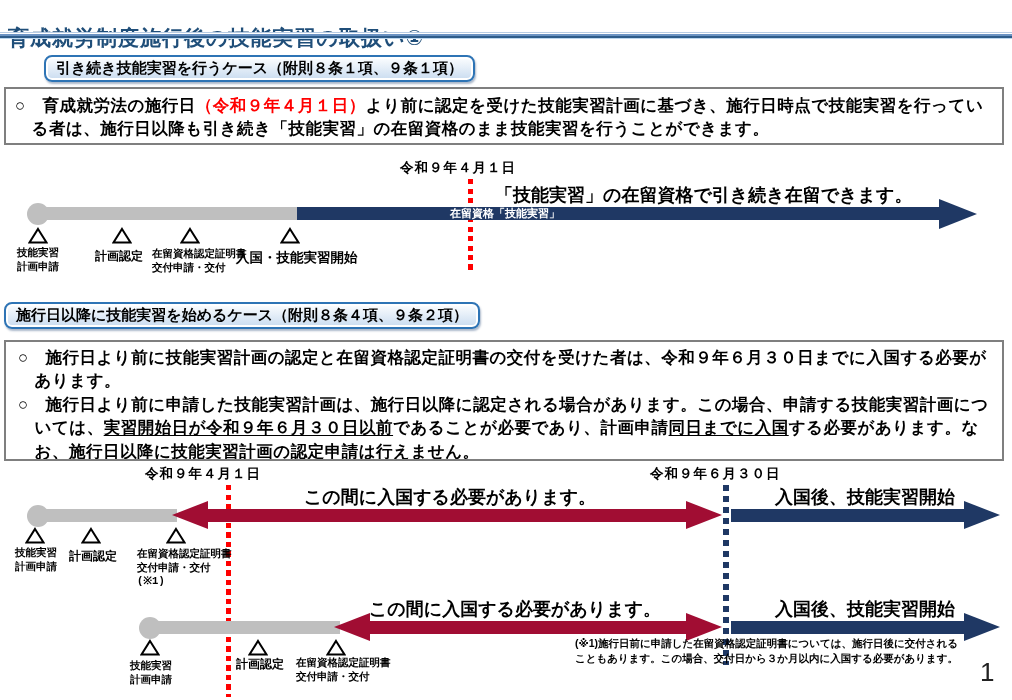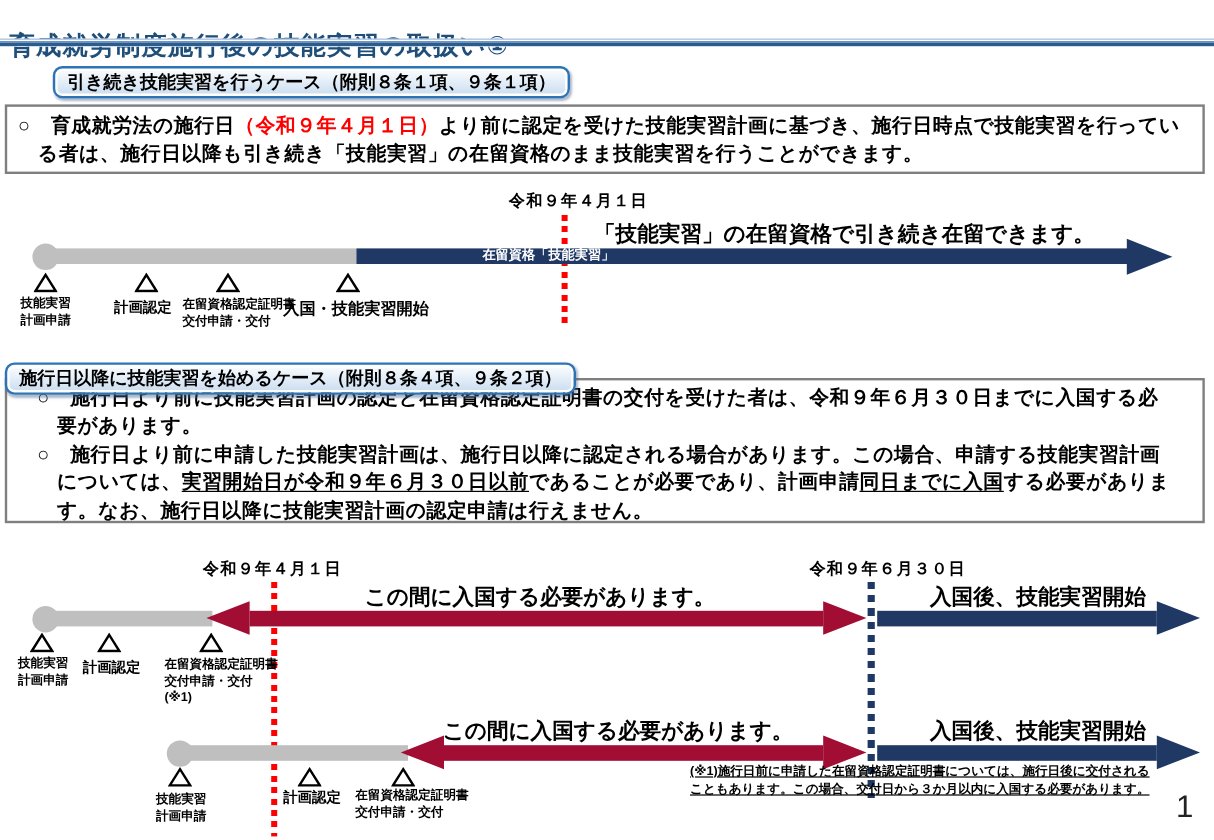--- a/index.html
+++ b/index.html
@@ -17,39 +17,39 @@
         padding:2px 10px;font-size:15px;font-weight:700;white-space:nowrap;z-index:4;}
 
   
   .bodybox{border:2px solid #7F7F7F;background:#fff;box-sizing:border-box;overflow:hidden;}
   .bodybox p{margin:0;padding-left:1em;text-indent:-1em;font-size:16.5px;font-weight:700;
              letter-spacing:.5px;line-height:1.42;}
   .red{color:#FF0000;}
   .redline{color:#000000;text-decoration:underline;text-underline-offset:2px;}
 
   
-  .datelbl{font-size:13.5px;font-weight:600;letter-spacing:1px;text-align:right;z-index:3;}
+  .datelbl{font-size:13.5px;font-weight:600;letter-spacing:1px;text-align:left;z-index:3;}
   .dot-red{width:5px;background:repeating-linear-gradient(to bottom,#FF0000 0 5px,transparent 5px 9.5px);z-index:1;}
   .dot-navy{width:6px;background:repeating-linear-gradient(to bottom,#1F3864 0 6px,transparent 6px 11px);z-index:1;}
   .startdot{width:22px;height:22px;border-radius:50%;background:#BFBFBF;z-index:2;}
   .bar{height:13px;z-index:2;}
   .bar-gray{background:#BFBFBF;}
   .bar-navy{background:#1F3864;}
   .bar-crimson{background:#A10D33;}
   .head{width:0;height:0;z-index:2;}
   .head-r-navy{border-top:15px solid transparent;border-bottom:15px solid transparent;border-left:38px solid #1F3864;}
   .head-r-navy-s{border-top:14px solid transparent;border-bottom:14px solid transparent;border-left:36px solid #1F3864;}
   .head-r-crimson{border-top:14px solid transparent;border-bottom:14px solid transparent;border-left:36px solid #A10D33;}
   .head-l-crimson{border-top:14px solid transparent;border-bottom:14px solid transparent;border-right:36px solid #A10D33;}
   .barlabel{font-size:11px;font-weight:700;color:#fff;text-align:center;line-height:13px;z-index:3;}
   .caption{font-size:18px;font-weight:600;white-space:nowrap;z-index:3;}
   .caption-c{text-align:center;}
   .tri{z-index:3;}
   .ml{font-weight:600;line-height:1.3;white-space:pre-line;z-index:3;}
-  .ml-s{font-size:10.5px;}
+  .ml-s{font-size:10.5px;font-family:Liberation Mono, monospace;}
   .ml-m{font-size:12px;}
   .ml-l{font-size:13.5px;white-space:nowrap;}
   .footnote{font-size:10.5px;font-weight:700;line-height:1.45;white-space:pre-line;z-index:3;}
   .pagenum{font-size:26px;font-weight:500;color:#222;z-index:3;}
 </style>
 </head>
 <body>
 
 <div id="slide">
 
@@ -60,21 +60,21 @@
   <div class="abs bodybox" style="left:4px;top:87px;width:1000px;height:58px;padding:5px 9px;">
     <p><span>○　育成就労法の施行日</span><span class="red">（令和９年４月１日）</span><span>より前に認定を受けた技能実習計画に基づき、施行日時点で技能実習を行っている者は、施行日以降も引き続き「技能実習」の在留資格のまま技能実習を行うことができます。</span></p>
   </div>
 
   <div class="abs datelbl" style="left:400px;top:159px;width:140px;">令和９年４月１日</div>
   <div class="abs dot-red" style="left:468px;top:179px;height:93px;"></div>
   <div class="abs startdot" style="left:27px;top:203px;"></div>
   <div class="abs bar bar-gray" style="left:37px;top:207px;width:260px;"></div>
   <div class="abs bar bar-navy" style="left:297px;top:207px;width:644px;"></div>
   <div class="abs head head-r-navy" style="left:939px;top:199px;"></div>
-  <div class="abs barlabel" style="left:297px;top:207px;width:320px;">在留資格「技能実習」</div>
+  <div class="abs barlabel" style="left:297px;top:207px;width:320px;padding-left:48px;">在留資格「技能実習」</div>
   <div class="abs caption" style="left:495px;top:183px;">「技能実習」の在留資格で引き続き在留できます。</div>
 
   <svg class="abs tri" style="left:28px;top:227px;" width="20" height="17">
       <polygon points="10,2 18.5,15.5 1.5,15.5" fill="#fff" stroke="#000" stroke-width="2"></polygon>
     </svg>
   <svg class="abs tri" style="left:112px;top:227px;" width="20" height="17">
       <polygon points="10,2 18.5,15.5 1.5,15.5" fill="#fff" stroke="#000" stroke-width="2"></polygon>
     </svg>
   <svg class="abs tri" style="left:180px;top:227px;" width="20" height="17">
       <polygon points="10,2 18.5,15.5 1.5,15.5" fill="#fff" stroke="#000" stroke-width="2"></polygon>
@@ -83,21 +83,21 @@
       <polygon points="10,2 18.5,15.5 1.5,15.5" fill="#fff" stroke="#000" stroke-width="2"></polygon>
     </svg>
   <div class="abs ml ml-s" style="left:17px;top:247px;">技能実習
 計画申請</div>
   <div class="abs ml ml-m" style="left:95px;top:249px;">計画認定</div>
   <div class="abs ml ml-s" style="left:152px;top:248px;">在留資格認定証明書
 交付申請・交付</div>
   <div class="abs ml ml-l" style="left:236px;top:249px;">入国・技能実習開始</div>
 
   <div class="abs pill" style="left:4px;top:302px;text-align:center;">施行日以降に技能実習を始めるケース（附則８条４項、９条２項）</div>
-  <div class="abs bodybox" style="left:4px;top:315px;width:1000px;height:121px;padding:4px 25px;">
+  <div class="abs bodybox" style="left:4px;top:340px;width:1000px;height:121px;padding:4px 12px;">
     <p>○　施行日より前に技能実習計画の認定と在留資格認定証明書の交付を受けた者は、令和９年６月３０日までに入国する必要があります。</p>
     <p><span>○　施行日より前に申請した技能実習計画は、施行日以降に認定される場合があります。この場合、申請する技能実習計画については、</span><span class="redline">実習開始日が令和９年６月３０日以前</span><span>であることが必要であり、計画申請</span><span class="redline">同日までに入国</span><span>する必要があります。なお、施行日以降に技能実習計画の認定申請は行えません。</span></p>
   </div>
 
   <div class="abs datelbl" style="left:145px;top:465px;width:140px;">令和９年４月１日</div>
   <div class="abs datelbl" style="left:650px;top:465px;width:155px;">令和９年６月３０日</div>
   <div class="abs dot-red" style="left:226px;top:485px;height:212px;"></div>
   <div class="abs dot-navy" style="left:723px;top:485px;height:180px;"></div>
 
   <div class="abs startdot" style="left:27px;top:505px;"></div>
@@ -144,17 +144,17 @@
     </svg>
   <svg class="abs tri" style="left:326px;top:639px;" width="20" height="17">
       <polygon points="10,2 18.5,15.5 1.5,15.5" fill="#fff" stroke="#000" stroke-width="2"></polygon>
     </svg>
   <div class="abs ml ml-s" style="left:130px;top:660px;">技能実習
 計画申請</div>
   <div class="abs ml ml-m" style="left:236px;top:657px;">計画認定</div>
   <div class="abs ml ml-s" style="left:296px;top:657px;">在留資格認定証明書
 交付申請・交付</div>
 
-  <div class="abs footnote" style="left:575px;top:636px;width:398px;text-decoration:underline;">(※1)施行日前に申請した在留資格認定証明書については、施行日後に交付される
+  <div class="abs footnote" style="left:575px;top:636px;width:398px;">(※1)施行日前に申請した在留資格認定証明書については、施行日後に交付される
 こともあります。この場合、交付日から３か月以内に入国する必要があります。</div>
   <div class="abs pagenum" style="left:980px;top:657px;">1</div>
 
 </div>
 
 </body></html>

